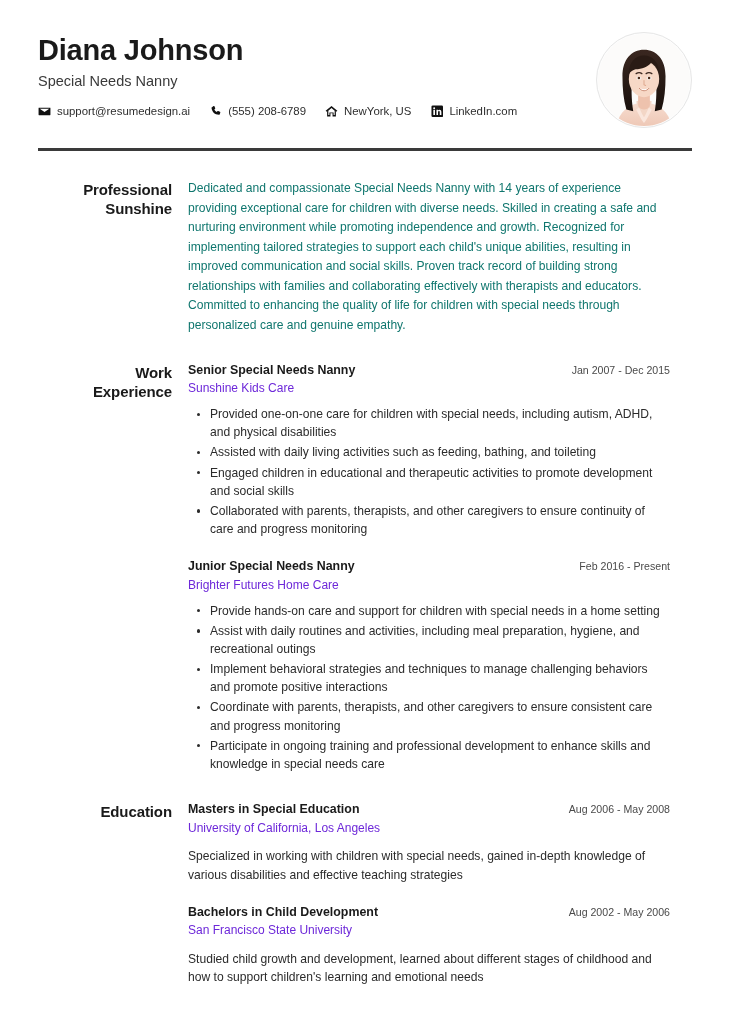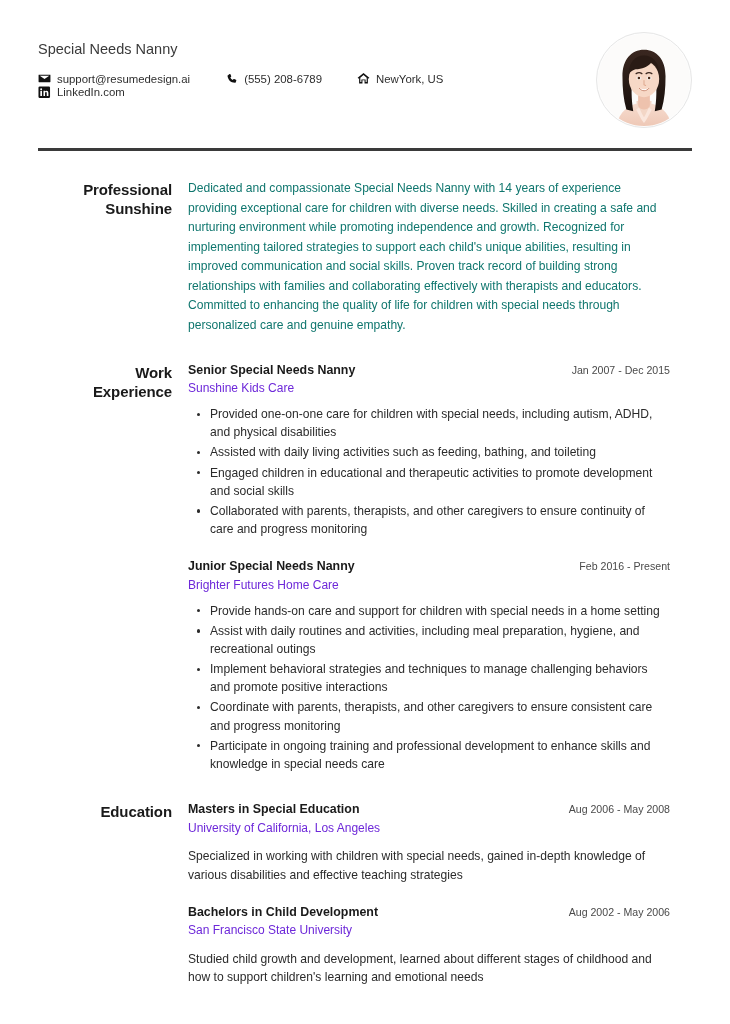--- a/index.html
+++ b/index.html
@@ -47,21 +47,21 @@
     align-items: center;
     flex-wrap: wrap;
     margin-top: 14px;
     gap: 0;
   }
   .contact-item {
     display: flex;
     align-items: center;
     font-size: 11.4px;
     color: #2e2e2e;
-    margin-right: 35px;
+    margin-right: 19px;
     white-space: nowrap;
   }
   .contact-item .ci-icon {
     display: inline-flex;
     align-items: center;
     justify-content: center;
     width: 13px;
     height: 13px;
     margin-right: 6px;
     color: #111;
@@ -183,20 +183,21 @@
     margin-top: 11px;
   }
 </style>
 </head>
 <body>
 
 <div class="page">
 
   <div class="header">
     <div class="header-left">
+      <div class="name">Diana Johnson</div>
       <div class="job-title">Special Needs Nanny</div>
       <div class="contact-row">
 
         <div class="contact-item">
           <span class="ci-icon">
             <svg viewBox="0 0 16 16" width="13" height="13" fill="currentColor">
                 <path d="M1 3.2h14v9.6H1z" fill="none"></path>
                 <path d="M1.2 3.4h13.6c.3 0 .5.2.5.5v8.2c0 .3-.2.5-.5.5H1.2a.5.5 0 0 1-.5-.5V3.9c0-.3.2-.5.5-.5zm.9 1.2 5.9 4.1 5.9-4.1H2.1z"></path>
               </svg>
           </span>

